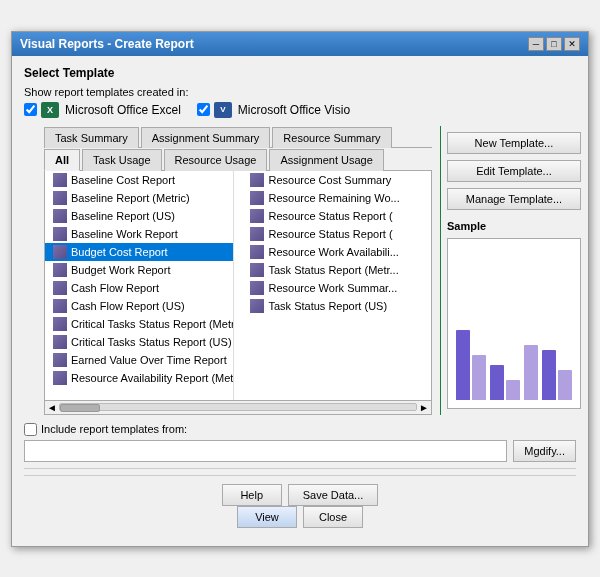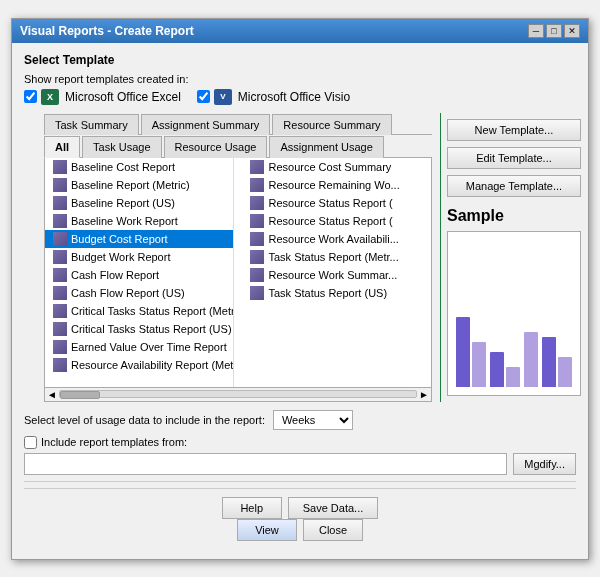--- a/index.html
+++ b/index.html
@@ -151,21 +151,21 @@
     .btn-wide {
       width: 100%;
       padding: 4px 8px;
       font-size: 11px;
       background: linear-gradient(to bottom, #f8f8f8, #e0e0e0);
       border: 1px solid #aaa;
       cursor: pointer;
       text-align: center;
     }
     .sample-label {
-      font-size: 16px;
+      font-size: 11px;
       font-weight: bold;
       margin-top: 4px;
     }
     .sample-chart {
       background: white;
       border: 1px solid #aaa;
       flex: 1;
       display: flex;
       align-items: flex-end;
       justify-content: center;
@@ -451,30 +451,20 @@
           </div>
           <div class="chart-bar-group">
             <div class="bar" style="height:50px; background:#6a5acd;"></div>
             <div class="bar" style="height:30px; background:#b0a0e0;"></div>
           </div>
         </div>
       </div>
     </div>
 
     <div class="bottom-section">
-      <div class="usage-row">
-        <span>Select level of usage data to include in the report:</span>
-        <select class="select-box">
-          <option>Weeks</option>
-          <option>Days</option>
-          <option>Months</option>
-          <option>Quarters</option>
-          <option>Years</option>
-        </select>
-      </div>
       <div class="include-row">
         <input type="checkbox" style="">
         <span>Include report templates from:</span>
       </div>
       <div class="input-row">
         <input type="text" class="text-input" style="flex: 1 1 0%;">
         <button class="btn-modify">Mgdify...</button>
       </div>
     </div>
 

